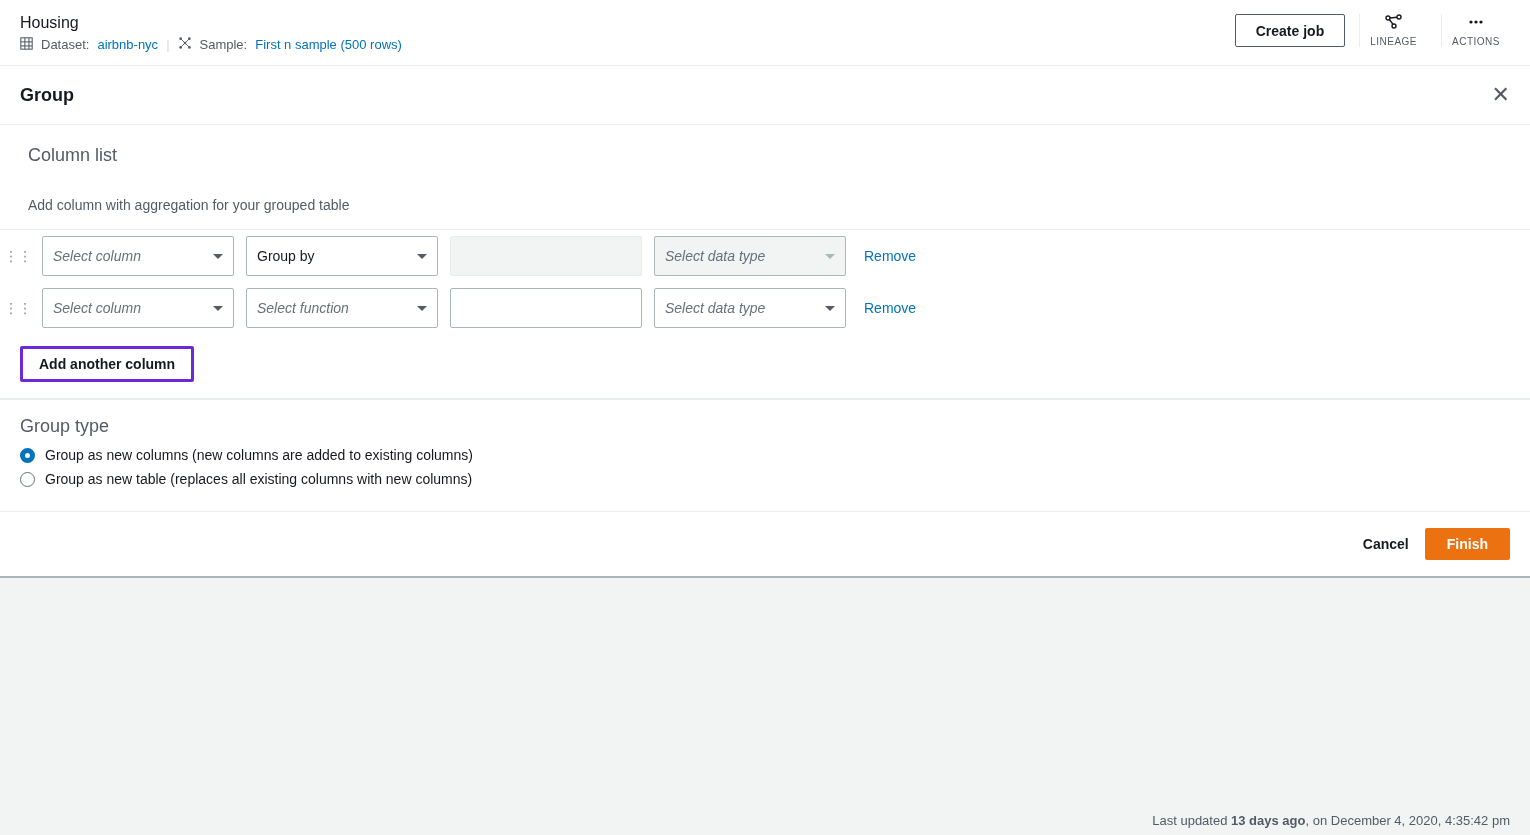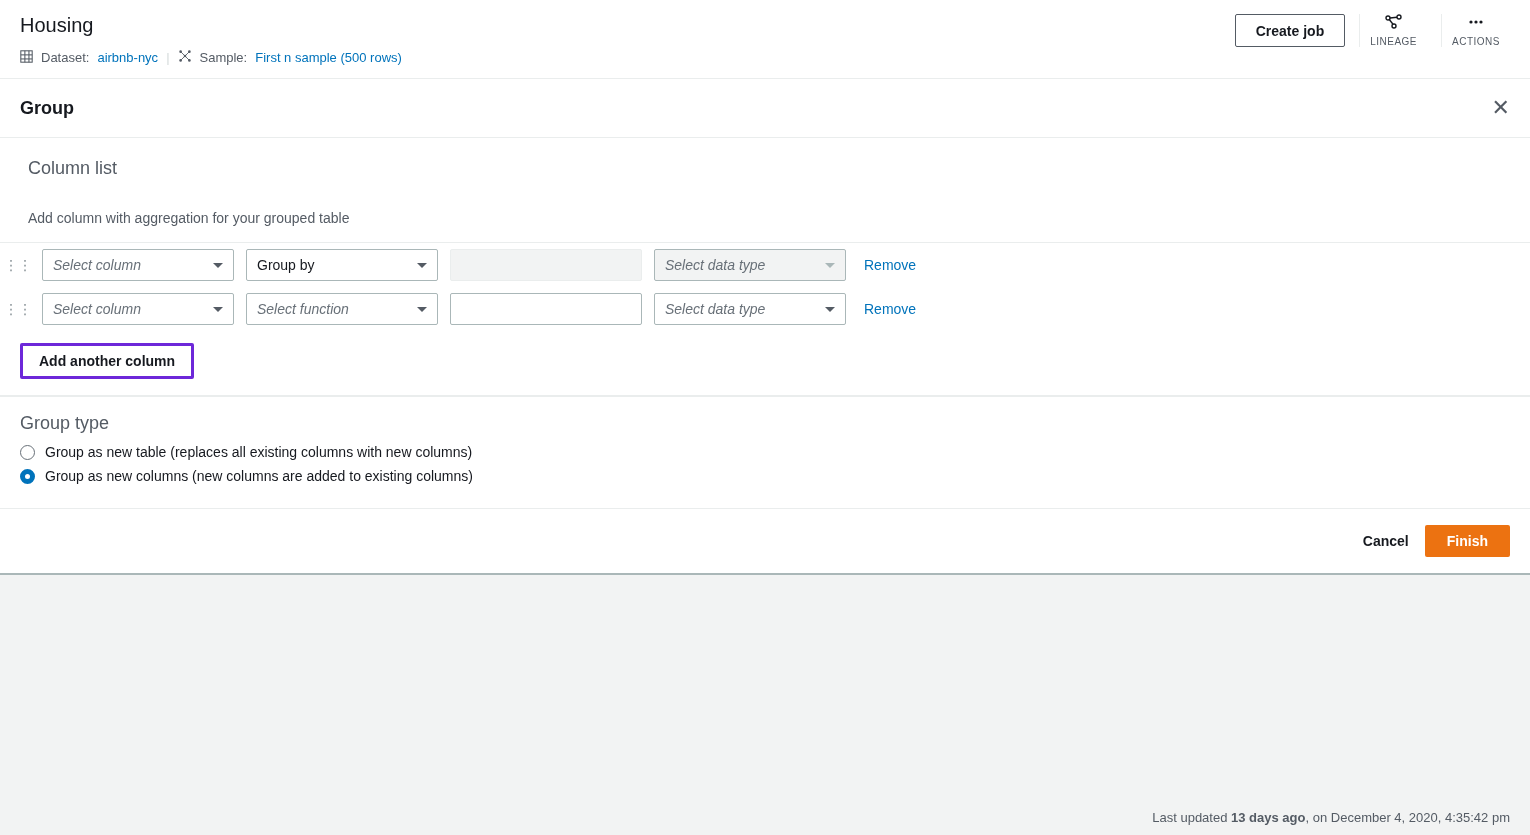--- a/index.html
+++ b/index.html
@@ -1,20 +1,20 @@
 <!DOCTYPE html>
 <html><head>
 <meta charset="utf-8">
 <style>
 * { box-sizing: border-box; margin: 0; padding: 0; }
 body { font-family: "Amazon Ember", "Helvetica Neue", Arial, sans-serif; font-size: 14px; color: #16191f; background: #fff; }
 
 .header { display: flex; align-items: flex-start; justify-content: space-between; padding: 14px 20px 12px 20px; border-bottom: 1px solid #eaeded; }
 .header-left { }
-.page-title { font-size: 20px; font-weight: 400; color: #16191f; margin-bottom: 12px; }
+.page-title { font-size: 16px; font-weight: 400; color: #16191f; margin-bottom: 4px; }
 .header-meta { display: flex; align-items: center; gap: 8px; font-size: 13px; color: #545b64; }
 .header-meta .icon { font-size: 13px; color: #545b64; }
 .header-meta .label { color: #545b64; }
 .header-meta .link { color: #0073bb; cursor: pointer; }
 .header-meta .sep { color: #d5dbdb; }
 
 .header-right { display: flex; align-items: stretch; gap: 14px; }
 .btn-outline { border: 1px solid #545b64; background: #fff; color: #16191f; font-weight: 700; padding: 7px 20px; font-size: 14px; border-radius: 2px; cursor: pointer; }
 .header-action { display: flex; flex-direction: column; align-items: center; justify-content: center; gap: 2px; padding: 0 10px; border-left: 1px solid #eaeded; cursor: pointer; font-size: 10px; color: #545b64; }
 .header-action .a-icon { font-size: 16px; }
@@ -28,21 +28,21 @@
 .section-title { font-size: 18px; font-weight: 400; color: #545b64; margin-bottom: 6px; }
 .section-desc { font-size: 14px; color: #545b64; margin-top: 31px; }
 
 .col-table { border-top: 1px solid #eaeded; border-bottom: 1px solid #eaeded; }
 .col-head { display: grid; grid-template-columns: 36px 204px 204px 204px 204px auto; align-items: center; padding: 10px 0 10px 0; }
 .col-head .th { font-size: 14px; font-weight: 700; color: #545b64; padding: 0 6px; }
 
 .col-row { display: grid; grid-template-columns: 36px 204px 204px 204px 204px auto; align-items: center; padding: 6px 0; }
 .drag { text-align: center; color: #879196; cursor: grab; font-size: 14px; }
 
-.select, .text-input { border: 1px solid #aab7b8; border-radius: 2px; height: 32px; margin: 0 6px; background: #fff; }
+.select, .text-input { border: 1px solid #aab7b8; border-radius: 2px; height: 40px; margin: 0 6px; background: #fff; }
 .select { display: flex; align-items: center; justify-content: space-between; padding: 0 10px; cursor: pointer; }
 .select.disabled { background: #f2f3f3; color: #879196; cursor: default; border-color: #aab7b8; }
 .select .ph { color: #687078; font-style: italic; }
 .select .val { color: #16191f; font-style: normal; }
 .caret { width: 0; height: 0; border-left: 5px solid transparent; border-right: 5px solid transparent; border-top: 5px solid #545b64; }
 .select.disabled .caret { border-top-color: #aab7b8; }
 
 .text-input { padding: 0 10px; }
 .text-input.disabled { background: #f2f3f3; border-color: #eaeded; }
 
@@ -178,26 +178,26 @@
   </div>
 
   <div class="add-row">
     <button class="btn-add">Add another column</button>
   </div>
 </div>
 
 <div class="group-type">
   <div class="section-title">Group type</div>
   <div class="radio-row">
+    <span class="radio checked"></span>
+    <span>Group as new columns (new columns are added to existing columns)</span>
+  </div>
+  <div class="radio-row">
     <span class="radio"></span>
     <span>Group as new table (replaces all existing columns with new columns)</span>
-  </div>
-  <div class="radio-row">
-    <span class="radio checked"></span>
-    <span>Group as new columns (new columns are added to existing columns)</span>
   </div>
 </div>
 
 <div class="footer-actions">
   <button class="btn-cancel">Cancel</button>
   <button class="btn-primary">Finish</button>
 </div>
 
 <div class="bottom-bg">
   <div class="last-updated">

